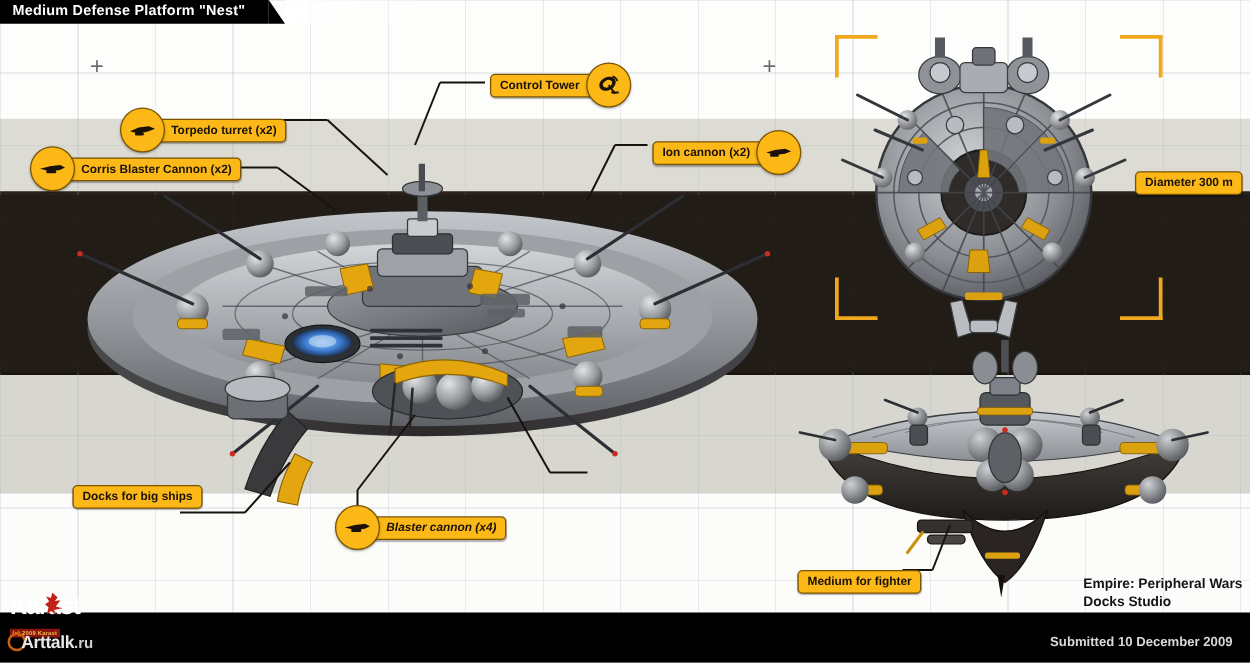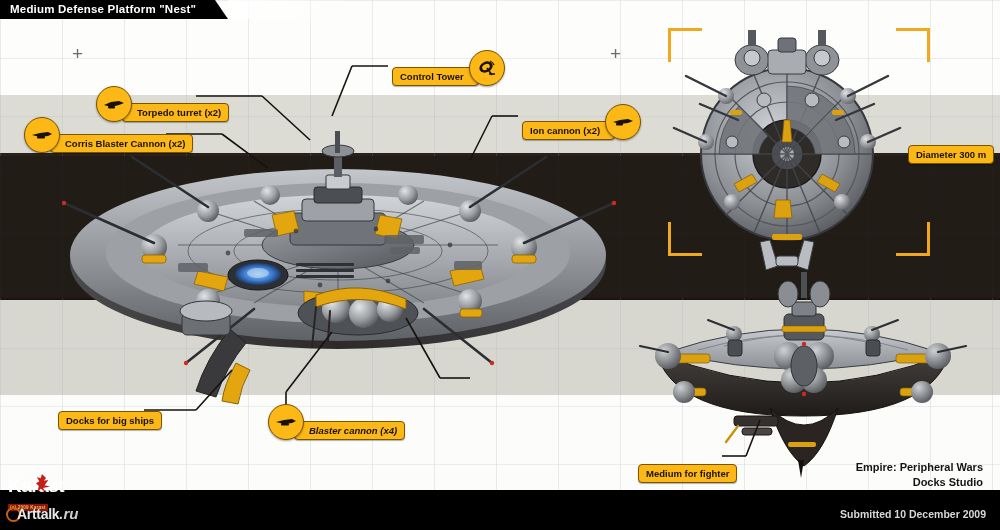--- a/index.html
+++ b/index.html
@@ -30,21 +30,21 @@
   
   .titlebar{position:absolute;left:0;top:0;height:19px;width:215px;background:#000;z-index:30;}
   .titlebar:after{content:"";position:absolute;right:-13px;top:0;border-style:solid;
     border-width:0 13px 19px 0;border-color:transparent transparent #000 transparent;}
   .title-txt{position:absolute;left:10px;top:3px;color:#fff;font-size:11.5px;font-weight:bold;
     letter-spacing:.2px;white-space:nowrap;z-index:31;}
   .title-sheen{position:absolute;left:228px;top:0;width:120px;height:19px;z-index:29;
     background:linear-gradient(90deg,rgba(255,255,255,.9),rgba(255,255,255,0));}
 
   
-  .callout{position:absolute;z-index:24;display:flex;align-items:flex-end;height:36px;}
+  .callout{position:absolute;z-index:24;display:flex;align-items:center;height:36px;}
   .cl-pill{background:#fcb816;border:1px solid #7a5400;border-radius:4px;height:17px;
     display:flex;align-items:center;padding:0 7px;font-size:9.5px;font-weight:bold;color:#1a1208;
     white-space:nowrap;box-shadow:0 1px 1px rgba(0,0,0,.3);}
   .cl-orb{width:34px;height:34px;border-radius:50%;background:#fcb816;border:1px solid #7a5400;
     display:flex;align-items:center;justify-content:center;box-shadow:0 1px 2px rgba(0,0,0,.35);}
   .cl-orb.left{margin-right:-10px;z-index:2;}
   .cl-orb.right{margin-left:-10px;z-index:2;}
   .cl-pill.pad-l{padding-left:14px;}
   .cl-pill.pad-r{padding-right:14px;}
   .cl-orb svg{display:block;}
@@ -54,35 +54,35 @@
 
   
   .brk{position:absolute;z-index:22;}
   .brk i{position:absolute;background:#f0a81e;display:block;}
 
   
   .art{position:absolute;z-index:12;}
   .art svg{display:block;}
 
   
-  .credits{position:absolute;right:17px;top:460px;text-align:right;z-index:26;
+  .credits{position:absolute;right:6px;top:460px;text-align:left;z-index:26;
     font-size:11px;font-weight:bold;color:#141414;line-height:15px;}
   .submitted{position:absolute;right:14px;top:508px;z-index:32;color:#d8d8d8;font-size:10.5px;font-weight:bold;}
 
   .wm-karast{position:absolute;left:8px;top:476px;z-index:32;width:64px;}
   .wm-karast .k-main{font-size:19px;font-weight:bold;color:#fff;letter-spacing:-.5px;line-height:19px;}
   .wm-karast .k-sub{font-size:4.6px;font-weight:bold;color:#f2c14a;letter-spacing:.2px;
     background:#8a1410;display:inline-block;padding:1px 2px;margin-top:1px;}
   .wm-karast .k-splash{position:absolute;left:28px;top:-2px;width:14px;height:18px;
     background:#c4201a;clip-path:polygon(42% 0,72% 22%,56% 38%,88% 34%,62% 62%,100% 70%,50% 78%,70% 100%,34% 82%,10% 100%,20% 66%,0 52%,24% 40%,6% 18%,34% 24%);}
   .wm-arttalk{position:absolute;left:6px;top:505px;z-index:32;display:flex;align-items:flex-end;}
   .wm-arttalk .a-ring{width:15px;height:15px;border-radius:50%;border:2px solid #c9600f;
     box-sizing:border-box;margin-right:-4px;}
   .wm-arttalk .a-txt{font-size:14px;font-weight:bold;color:#e8e8e8;letter-spacing:-.3px;}
-  .wm-arttalk .a-ru{font-size:15px;color:#cfcfcf;font-weight:bold;font-style:italic;}
+  .wm-arttalk .a-ru{font-size:12px;color:#cfcfcf;font-weight:bold;}
 </style>
 </head>
 <body>
 
 <div id="stage">
 
   <div class="band band-white-top"></div>
   <div class="band band-grey-up"></div>
   <div class="band band-rule-a"></div>
   <div class="band band-dark"></div>
@@ -506,21 +506,21 @@
   <div class="callout" style="left:268px;top:404px;font-style:italic;">
     <span class="cl-orb left">
       <svg width="22" height="12" viewBox="0 0 22 12">
           <path d="M1 6 L9 4 L17 3 L21 5 L17 7 L9 8 Z" fill="#1a1208"></path>
           <rect x="6" y="7" width="8" height="2.6" rx="1" fill="#1a1208"></rect>
         </svg>
     </span>
     <span class="cl-pill pad-l">Blaster cannon (x4)</span>
   </div>
 
-  <div class="callout" style="left:58px;top:394px;">
+  <div class="callout" style="left:58px;top:379px;">
     <span class="cl-pill">Docks for big ships</span>
   </div>
 
   <div class="callout" style="left:638px;top:447px;">
     <span class="cl-pill">Medium for fighter</span>
   </div>
 
   <div class="callout" style="left:908px;top:128px;">
     <span class="cl-pill">Diameter 300 m</span>
   </div>

